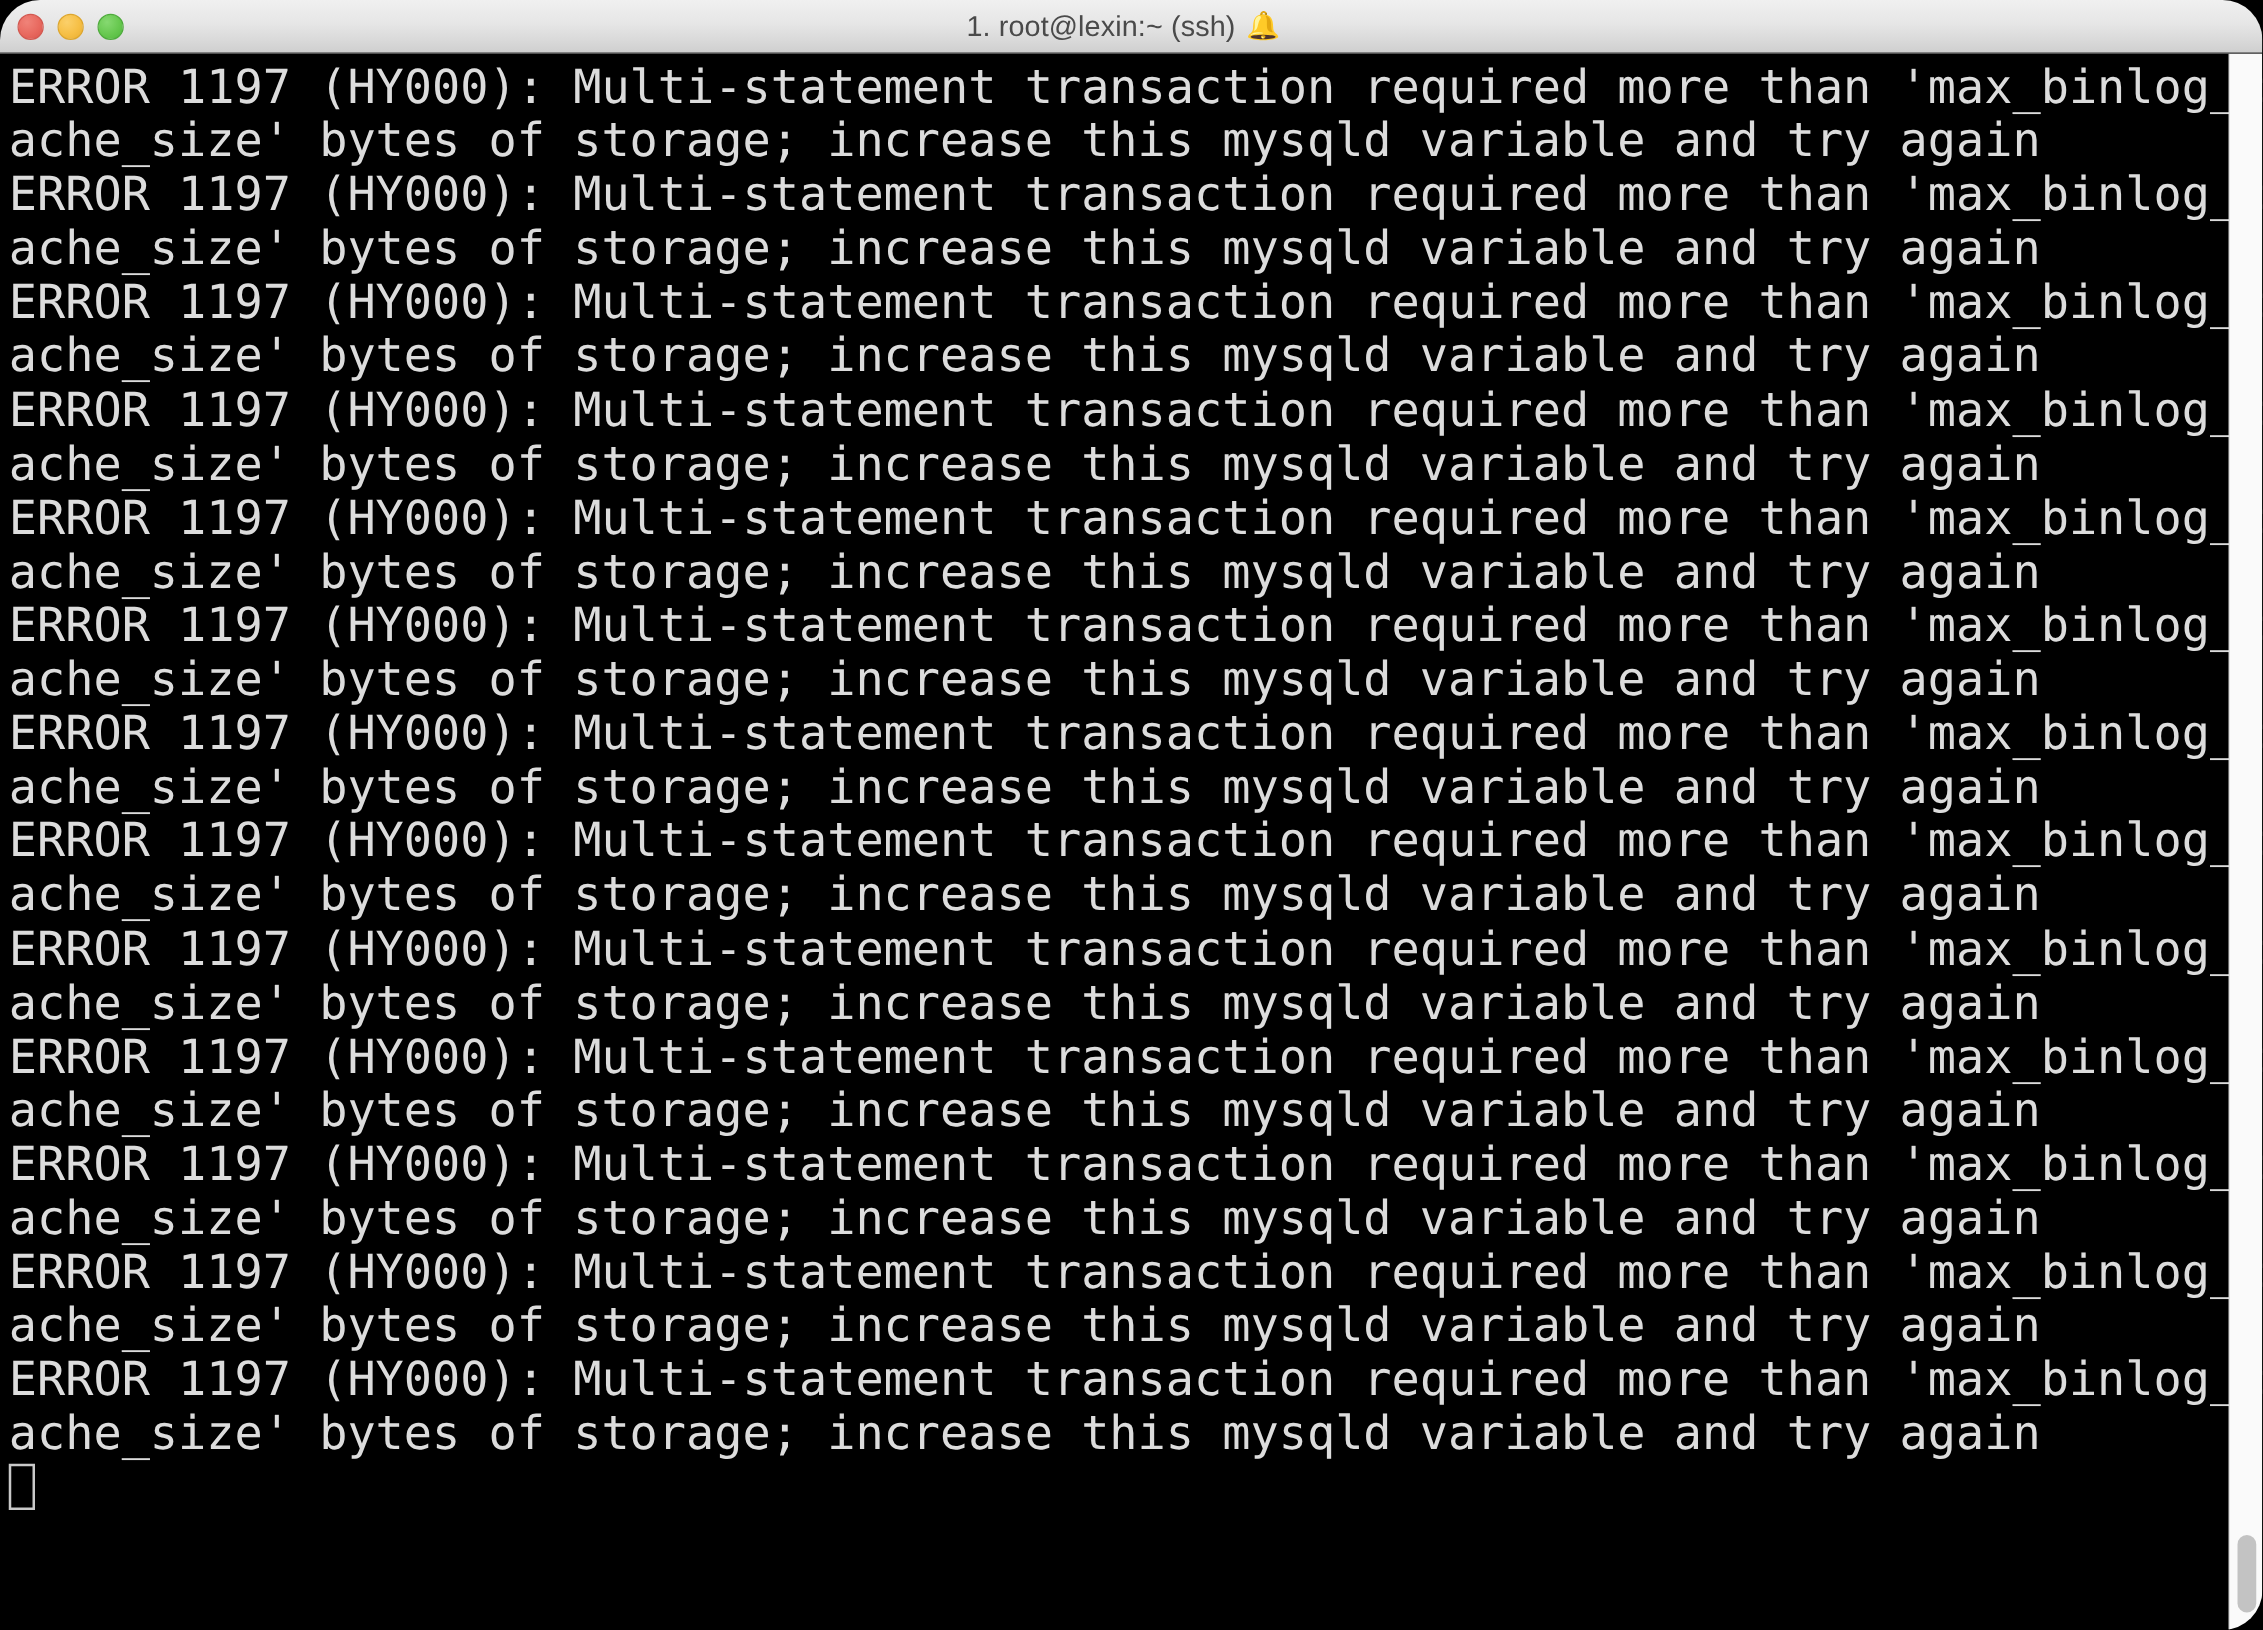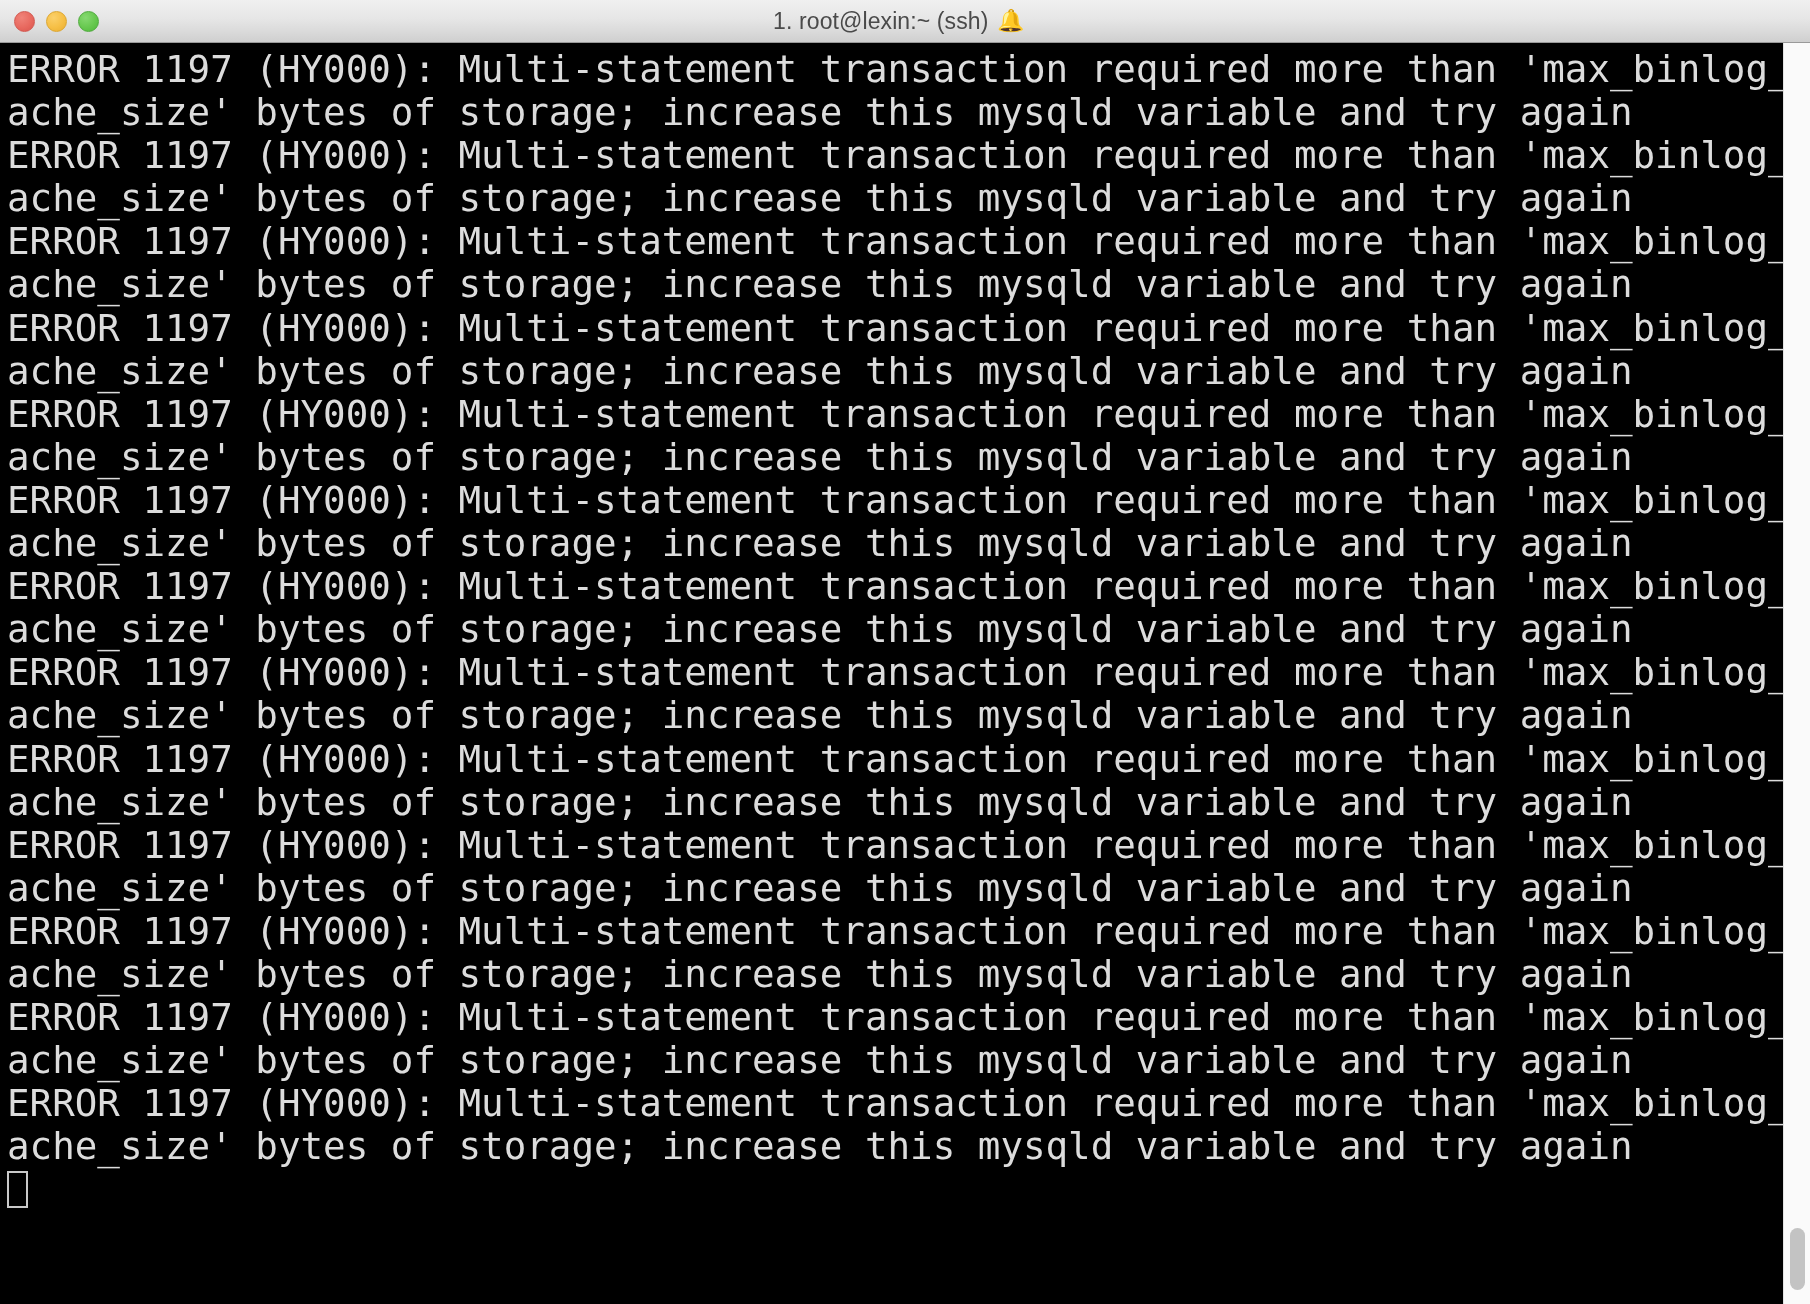--- a/index.html
+++ b/index.html
@@ -13,20 +13,21 @@
     overflow: hidden;
     font-family: "DejaVu Sans Mono", monospace;
   }
 
   .window {
     position: relative;
     width: 1810px;
     height: 1304px;
     background: #000000;
     overflow: hidden;
+    border-radius: 32px;
   }
 
   
   .titlebar {
     position: relative;
     height: 43px;
     width: 100%;
     box-sizing: border-box;
     background: linear-gradient(to bottom, #f0f0f0 0%, #e6e6e6 45%, #dadada 75%, #cfcfcf 100%);
     border-bottom: 1px solid #9a9a9a;

